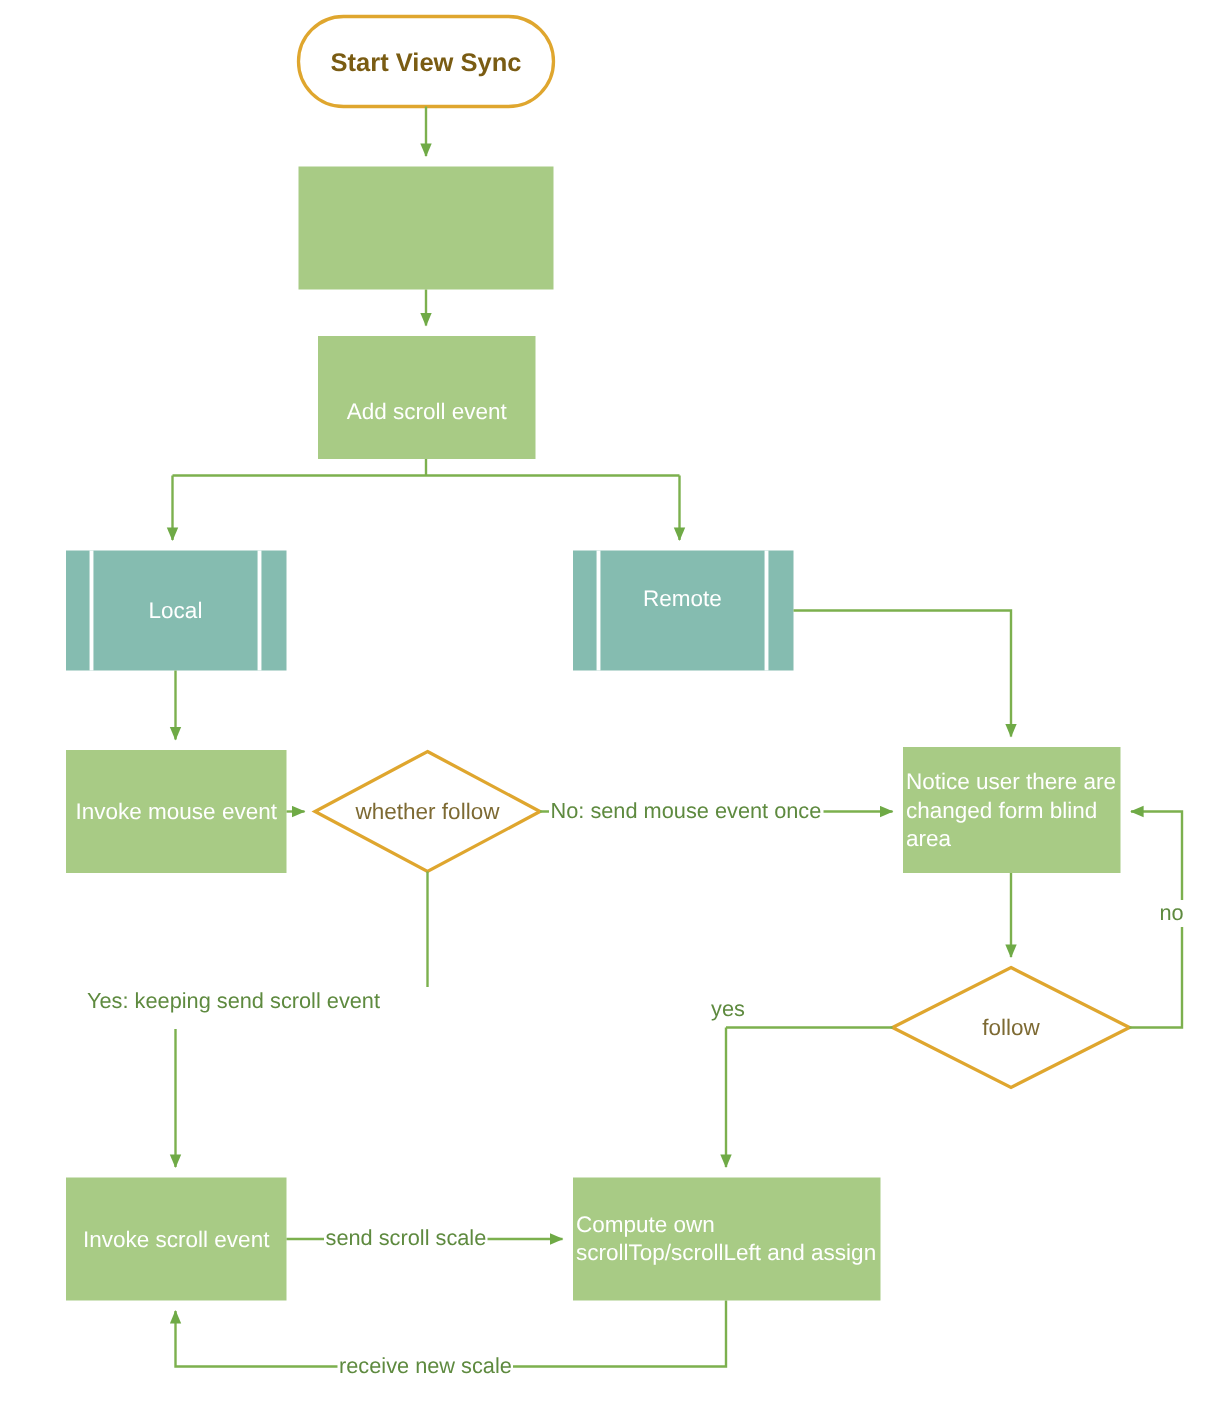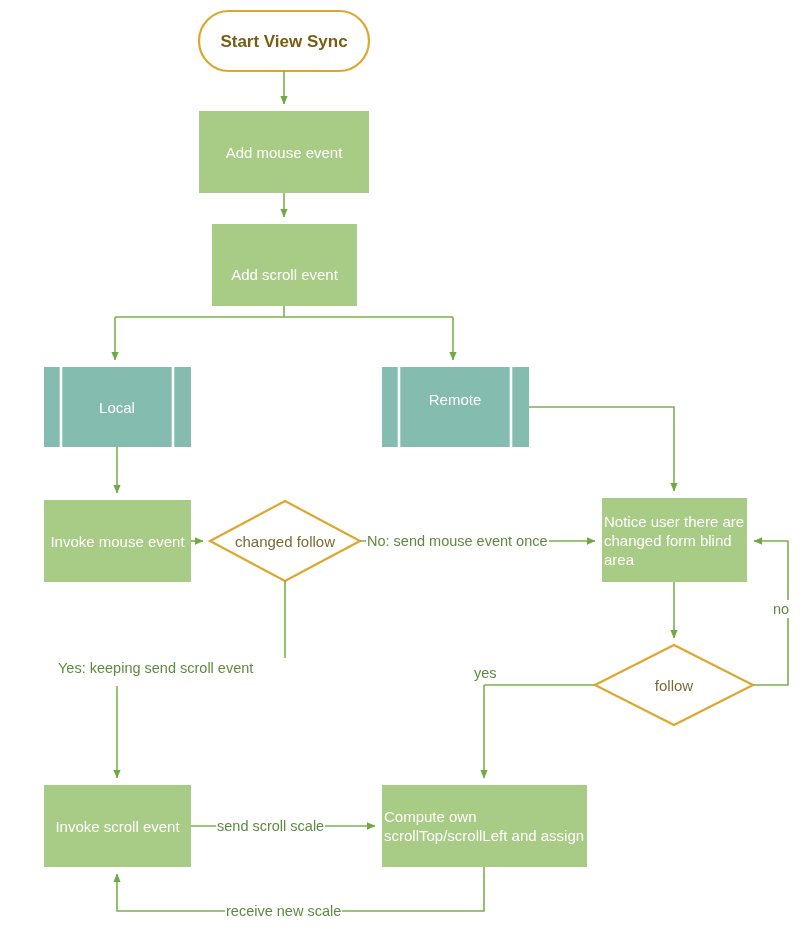--- a/index.html
+++ b/index.html
@@ -153,31 +153,30 @@
       <path d="M484,685 L484,778" marker-end="url(#arrowGreen)"></path>
 
       <path d="M191,826 L375,826" marker-end="url(#arrowGreen)"></path>
 
       <path d="M484,867 L484,911 L117,911 L117,874" marker-end="url(#arrowGreen)"></path>
     </g>
   </svg>
 
   <div class="node-label start-label" style="left:199px;top:11px;width:170px;height:60px;">Start View Sync</div>
 
-  <div class="node-label proc-label" style="left:199px;top:111px;width:170px;height:82px;">Add mouse event</div>
 
   <div class="node-label proc-label" style="left:212px;top:224px;width:145px;height:100px;">Add scroll event</div>
 
   <div class="node-label pred-label" style="left:61px;top:367px;width:112px;height:80px;">Local</div>
 
   <div class="node-label pred-label" style="left:399px;top:367px;width:112px;height:64px;">Remote</div>
 
   <div class="node-label proc-label" style="left:46px;top:500px;width:143px;height:82px;">Invoke mouse event</div>
 
-  <div class="node-label dec-label" style="left:230px;top:501px;width:110px;height:80px;">changed follow</div>
+  <div class="node-label dec-label" style="left:230px;top:501px;width:110px;height:80px;">whether follow</div>
 
   <div class="node-label proc-label" style="left:604px;top:498px;width:141px;height:84px;">Notice user there are changed form blind area</div>
 
   <div class="node-label dec-label" style="left:624px;top:645px;width:100px;height:80px;">follow</div>
 
   <div class="node-label proc-label" style="left:46px;top:785px;width:143px;height:82px;">Invoke scroll event</div>
 
   <div class="node-label proc-label" style="left:384px;top:785px;width:201px;height:82px;">Compute own scrollTop/scrollLeft and assign</div>
 
   <div class="edge-label" style="left:366px;top:532px;">No: send mouse event once</div>

